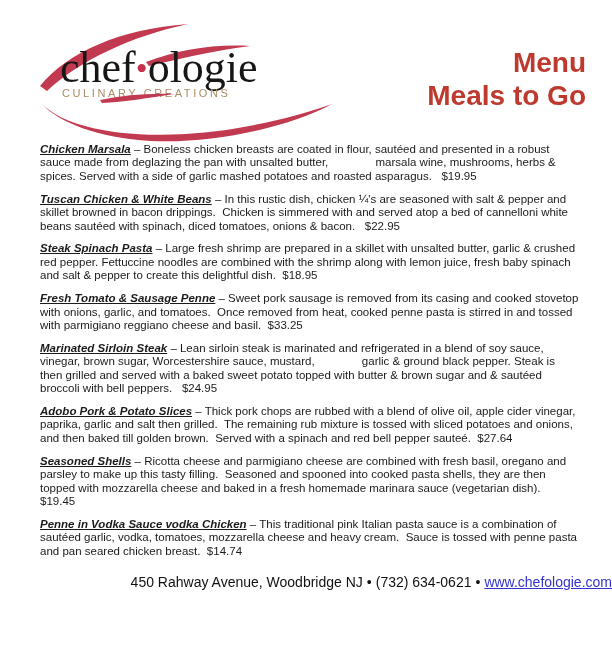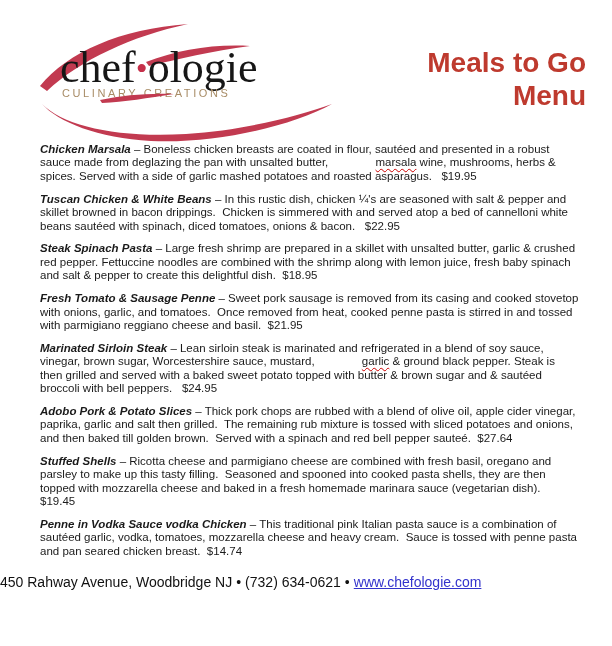--- a/index.html
+++ b/index.html
@@ -9,26 +9,26 @@
   
   .header{position:relative;height:141px;}
   .logo{position:absolute;left:36px;top:16px;width:304px;height:128px;}
   .brand-serif{font-family:"Liberation Serif",serif;}
   .title{position:absolute;right:26px;top:46px;text-align:right;
          color:#be3a2e;font-weight:bold;font-size:28px;line-height:33px;}
 
   
   .menu{padding:2px 32px 0 40px;}
   .menu-item{font-size:11.5px;line-height:13.4px;margin:0 0 9.5px 0;white-space:pre-wrap;}
-  .dish{font-weight:bold;font-style:italic;}
-  .squiggle{text-decoration:underline;text-decoration-style:wavy;
+  .dish{font-weight:bold;font-style:italic;text-decoration:underline;}
+  .squiggle{text-decoration-style:wavy;
             text-decoration-color:#cc0000;text-decoration-thickness:1px;text-underline-offset:2px;padding-left:44px;}
 
   
-  .footer{margin-top:16px;text-align:left;font-size:14px;color:#111;}
+  .footer{margin-top:16px;text-align:right;font-size:14px;color:#111;}
   .footer a{color:#3333cc;text-decoration:underline;cursor:pointer;}
   .sep{padding:0 4px;}
 </style>
 </head>
 <body>
 
 <div class="page">
 
   <div class="header">
 
@@ -41,31 +41,31 @@
       <text class="brand-serif" x="24" y="66" font-size="44" fill="#161616"><tspan>chef</tspan><tspan dy="-2" font-size="34" fill="#c5304a">•</tspan><tspan dy="2">ologie</tspan></text>
 
       <text x="26" y="81" font-size="11" letter-spacing="2.6" fill="#a88c66">CULINARY CREATIONS</text>
 
       <path d="M6,88 C28,110 80,122 150,118 C210,114 262,100 296,88 C256,110 180,128 115,125 C62,122 22,106 6,88 Z" fill="#c23a50"></path>
 
       <path d="M64,84 C88,79 112,77 138,78 C112,82 88,86 66,87 Z" fill="#c23a50"></path>
     </svg>
 
     <div class="title">
+      <div>Menu</div>
       <div>Meals to Go</div>
-      <div>Menu</div>
     </div>
   </div>
 
   <div class="menu">
       <p class="menu-item"><span class="dish">Chicken Marsala</span><span> – Boneless chicken breasts are coated in flour, sautéed and presented in a robust sauce made from deglazing the pan with unsalted butter, <span class="squiggle">marsala</span> wine, mushrooms, herbs &amp; spices. Served with a side of garlic mashed potatoes and roasted asparagus.   $19.95</span></p>
       <p class="menu-item"><span class="dish">Tuscan Chicken &amp; White Beans</span><span> – In this rustic dish, chicken ¼'s are seasoned with salt &amp; pepper and skillet browned in bacon drippings.  Chicken is simmered with and served atop a bed of cannelloni white beans sautéed with spinach, diced tomatoes, onions &amp; bacon.   $22.95</span></p>
       <p class="menu-item"><span class="dish">Steak Spinach Pasta</span><span> – Large fresh shrimp are prepared in a skillet with unsalted butter, garlic &amp; crushed red pepper. Fettuccine noodles are combined with the shrimp along with lemon juice, fresh baby spinach and salt &amp; pepper to create this delightful dish.  $18.95</span></p>
-      <p class="menu-item"><span class="dish">Fresh Tomato &amp; Sausage Penne</span><span> – Sweet pork sausage is removed from its casing and cooked stovetop with onions, garlic, and tomatoes.  Once removed from heat, cooked penne pasta is stirred in and tossed with parmigiano reggiano cheese and basil.  $21.95</span></p>
+      <p class="menu-item"><span class="dish">Fresh Tomato &amp; Sausage Penne</span><span> – Sweet pork sausage is removed from its casing and cooked stovetop with onions, garlic, and tomatoes.  Once removed from heat, cooked penne pasta is stirred in and tossed with parmigiano reggiano cheese and basil.  $33.25</span></p>
       <p class="menu-item"><span class="dish">Marinated Sirloin Steak</span><span> – Lean sirloin steak is marinated and refrigerated in a blend of soy sauce, vinegar, brown sugar, Worcestershire sauce, mustard, <span class="squiggle">garlic</span> &amp; ground black pepper. Steak is then grilled and served with a baked sweet potato topped with butter &amp; brown sugar and &amp; sautéed broccoli with bell peppers.   $24.95</span></p>
       <p class="menu-item"><span class="dish">Adobo Pork &amp; Potato Slices</span><span> – Thick pork chops are rubbed with a blend of olive oil, apple cider vinegar, paprika, garlic and salt then grilled.  The remaining rub mixture is tossed with sliced potatoes and onions, and then baked till golden brown.  Served with a spinach and red bell pepper sauteé.  $27.64</span></p>
-      <p class="menu-item"><span class="dish">Stuffed Shells</span><span> – Ricotta cheese and parmigiano cheese are combined with fresh basil, oregano and parsley to make up this tasty filling.  Seasoned and spooned into cooked pasta shells, they are then topped with mozzarella cheese and baked in a fresh homemade marinara sauce (vegetarian dish).  $19.45</span></p>
+      <p class="menu-item"><span class="dish">Seasoned Shells</span><span> – Ricotta cheese and parmigiano cheese are combined with fresh basil, oregano and parsley to make up this tasty filling.  Seasoned and spooned into cooked pasta shells, they are then topped with mozzarella cheese and baked in a fresh homemade marinara sauce (vegetarian dish).  $19.45</span></p>
       <p class="menu-item"><span class="dish">Penne in Vodka Sauce vodka Chicken</span><span> – This traditional pink Italian pasta sauce is a combination of sautéed garlic, vodka, tomatoes, mozzarella cheese and heavy cream.  Sauce is tossed with penne pasta and pan seared chicken breast.  $14.74</span></p>
     </div>
 
   <div class="footer"><span>450 Rahway Avenue, Woodbridge NJ</span><span class="sep">•</span><span>(732) 634-0621</span><span class="sep">•</span><a>www.chefologie.com</a></div>
 
 </div>
 
 </body></html>

